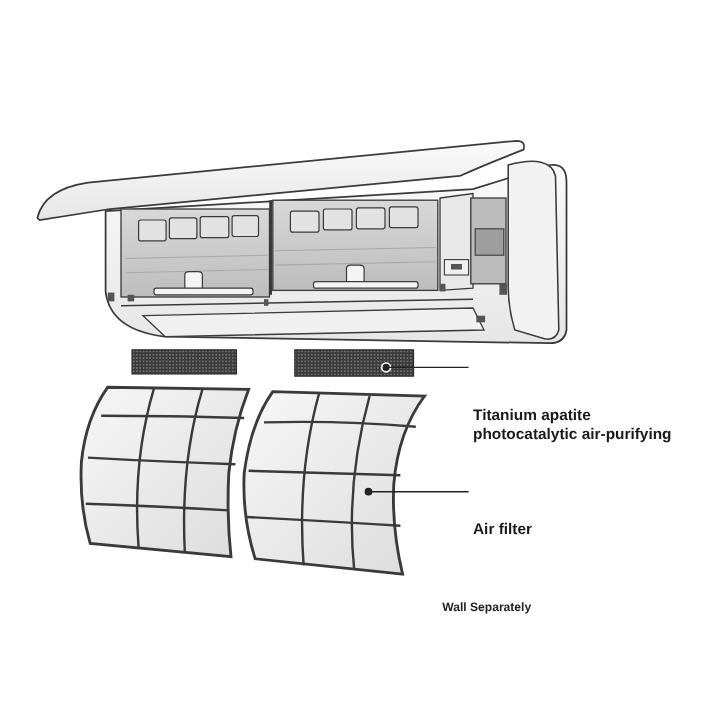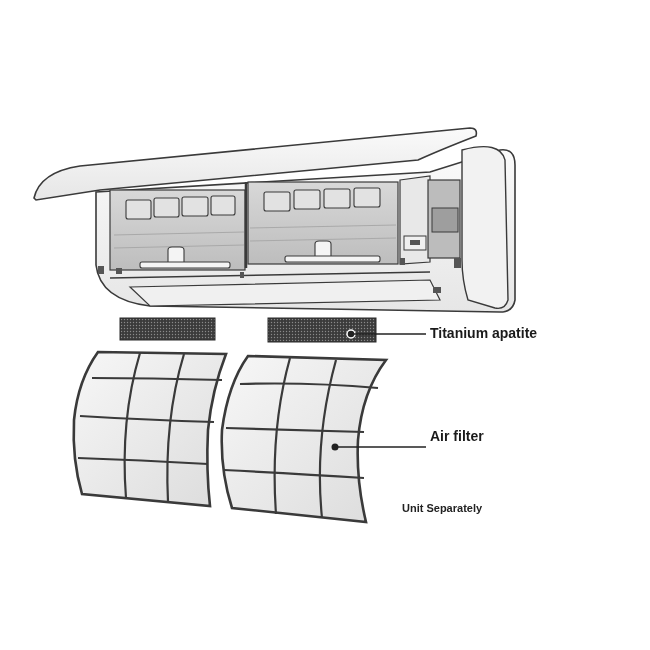--- a/index.html
+++ b/index.html
@@ -1,18 +1,18 @@
 <!DOCTYPE html>
 <html><head>
 <meta charset="utf-8">
 <style>
   html, body { margin:0; padding:0; background:#ffffff; }
   body { width:650px; height:650px; position:relative; overflow:hidden; font-family:"Liberation Sans", sans-serif; }
   #diagram { position:absolute; left:0; top:0; width:650px; height:650px; }
-  .label { position:absolute; font-family:"Liberation Sans", sans-serif; font-weight:bold; color:#1a1a1a; }
+  .label { position:absolute; font-family:"Liberation Sans", sans-serif; font-weight:bold; color:#1a1a1a;margin-top:44px; }
   .label-titanium { left:430px; top:325px; font-size:14px; line-height:17px; width:220px; }
   .label-air { left:430px; top:428px; font-size:14px; line-height:17px; }
   .note { left:402px; top:501px; font-size:11px; line-height:15px; color:#222; }
 </style>
 </head>
 <body>
 
 <svg id="diagram" viewBox="0 0 650 650" xmlns="http://www.w3.org/2000/svg">
   <defs>
     <pattern id="mesh" width="3" height="3" patternUnits="userSpaceOnUse">
@@ -119,19 +119,20 @@
   <g>
     <circle cx="351" cy="334" r="4" fill="#222" stroke="#fff" stroke-width="1.5"></circle>
     <line x1="351" y1="334" x2="426" y2="334" stroke="#222" stroke-width="1.3"></line>
     <circle cx="335" cy="447" r="3.5" fill="#222"></circle>
     <line x1="335" y1="447" x2="426" y2="447" stroke="#222" stroke-width="1.3"></line>
   </g>
 </svg>
 
 <div class="label label-titanium">
   <div>Titanium apatite</div>
+  <div>photocatalytic air-purifying</div>
 </div>
 
 <div class="label label-air">Air filter</div>
 
 <div class="label note">
-  <div>Unit Separately</div>
+  <div>Wall Separately</div>
 </div>
 
 </body></html>

